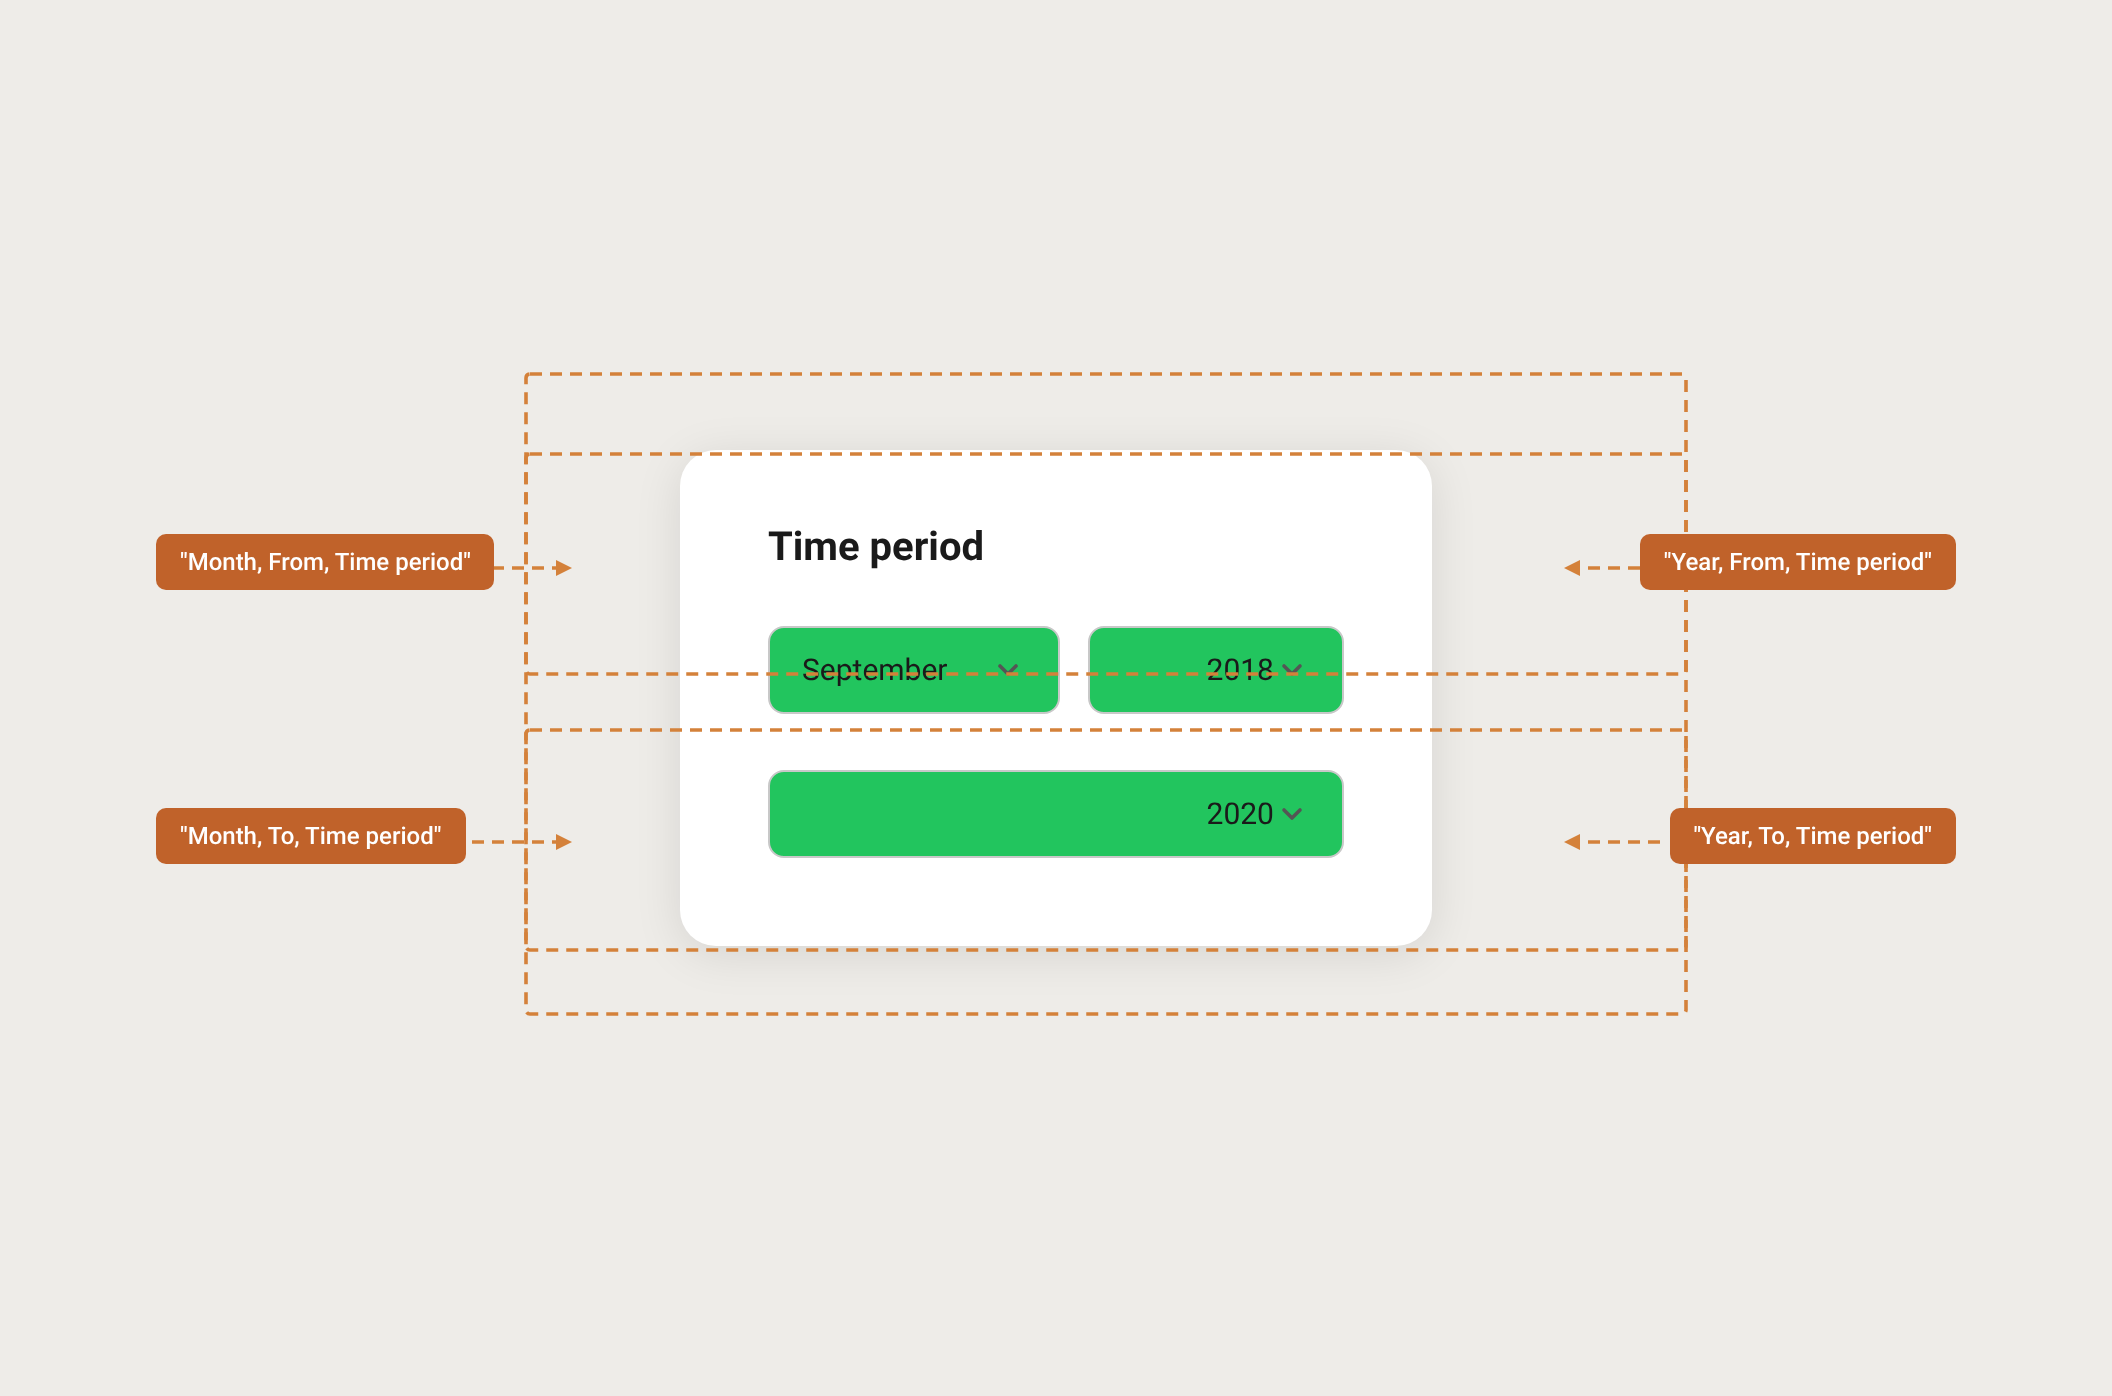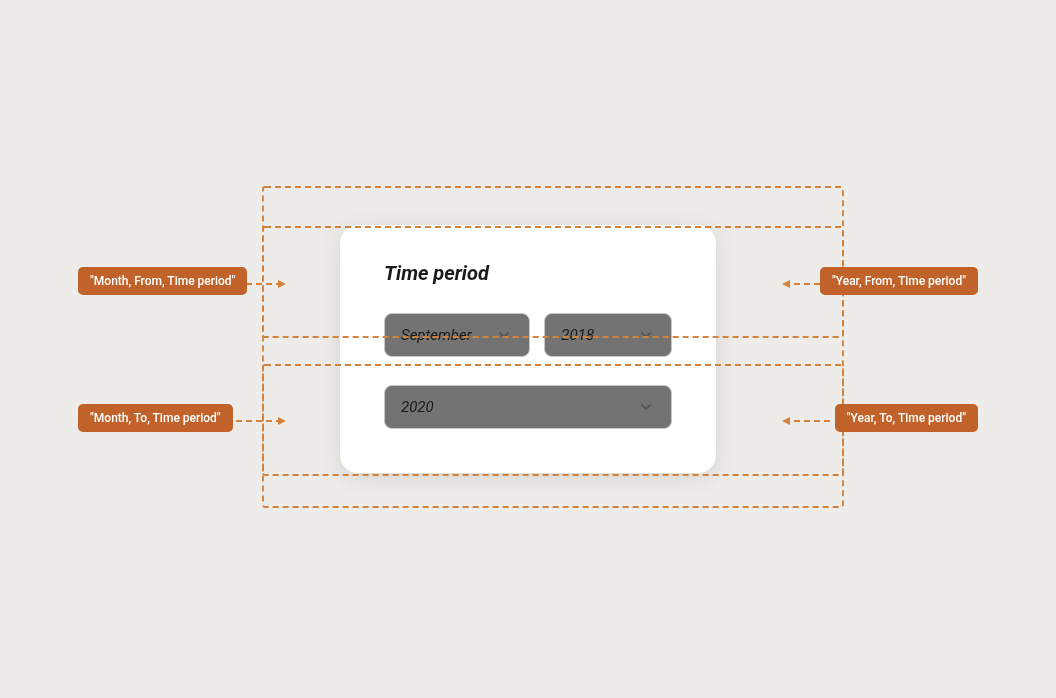--- a/index.html
+++ b/index.html
@@ -27,21 +27,20 @@
 
     
     .card {
       background: #ffffff;
       border-radius: 18px;
       padding: 36px 44px 44px 44px;
       width: 376px;
       box-shadow: 0 4px 24px rgba(0,0,0,0.10);
       position: relative;
       z-index: 2;
-      font-style: italic;
     }
 
     .card-title {
       font-size: 20px;
       font-weight: 700;
       color: #1a1a1a;
       margin-bottom: 28px;
     }
 
     .section-label {
@@ -61,33 +60,34 @@
       margin-bottom: 0;
     }
 
     .dropdown {
       display: flex;
       align-items: center;
       justify-content: space-between;
       border: 1.5px solid #c8c8c8;
       border-radius: 8px;
       padding: 12px 16px;
-      background: #737373;
+      background: #22c55e;
       cursor: pointer;
       font-size: 15px;
       color: #1a1a1a;
       flex: 1;
     }
 
     .dropdown-month {
       flex: 1.2;
     }
 
     .dropdown-year {
       flex: 1;
+      justify-content: flex-end;
     }
 
     .chevron {
       width: 18px;
       height: 18px;
       display: flex;
       align-items: center;
       justify-content: center;
       color: #555;
       font-size: 14px;

